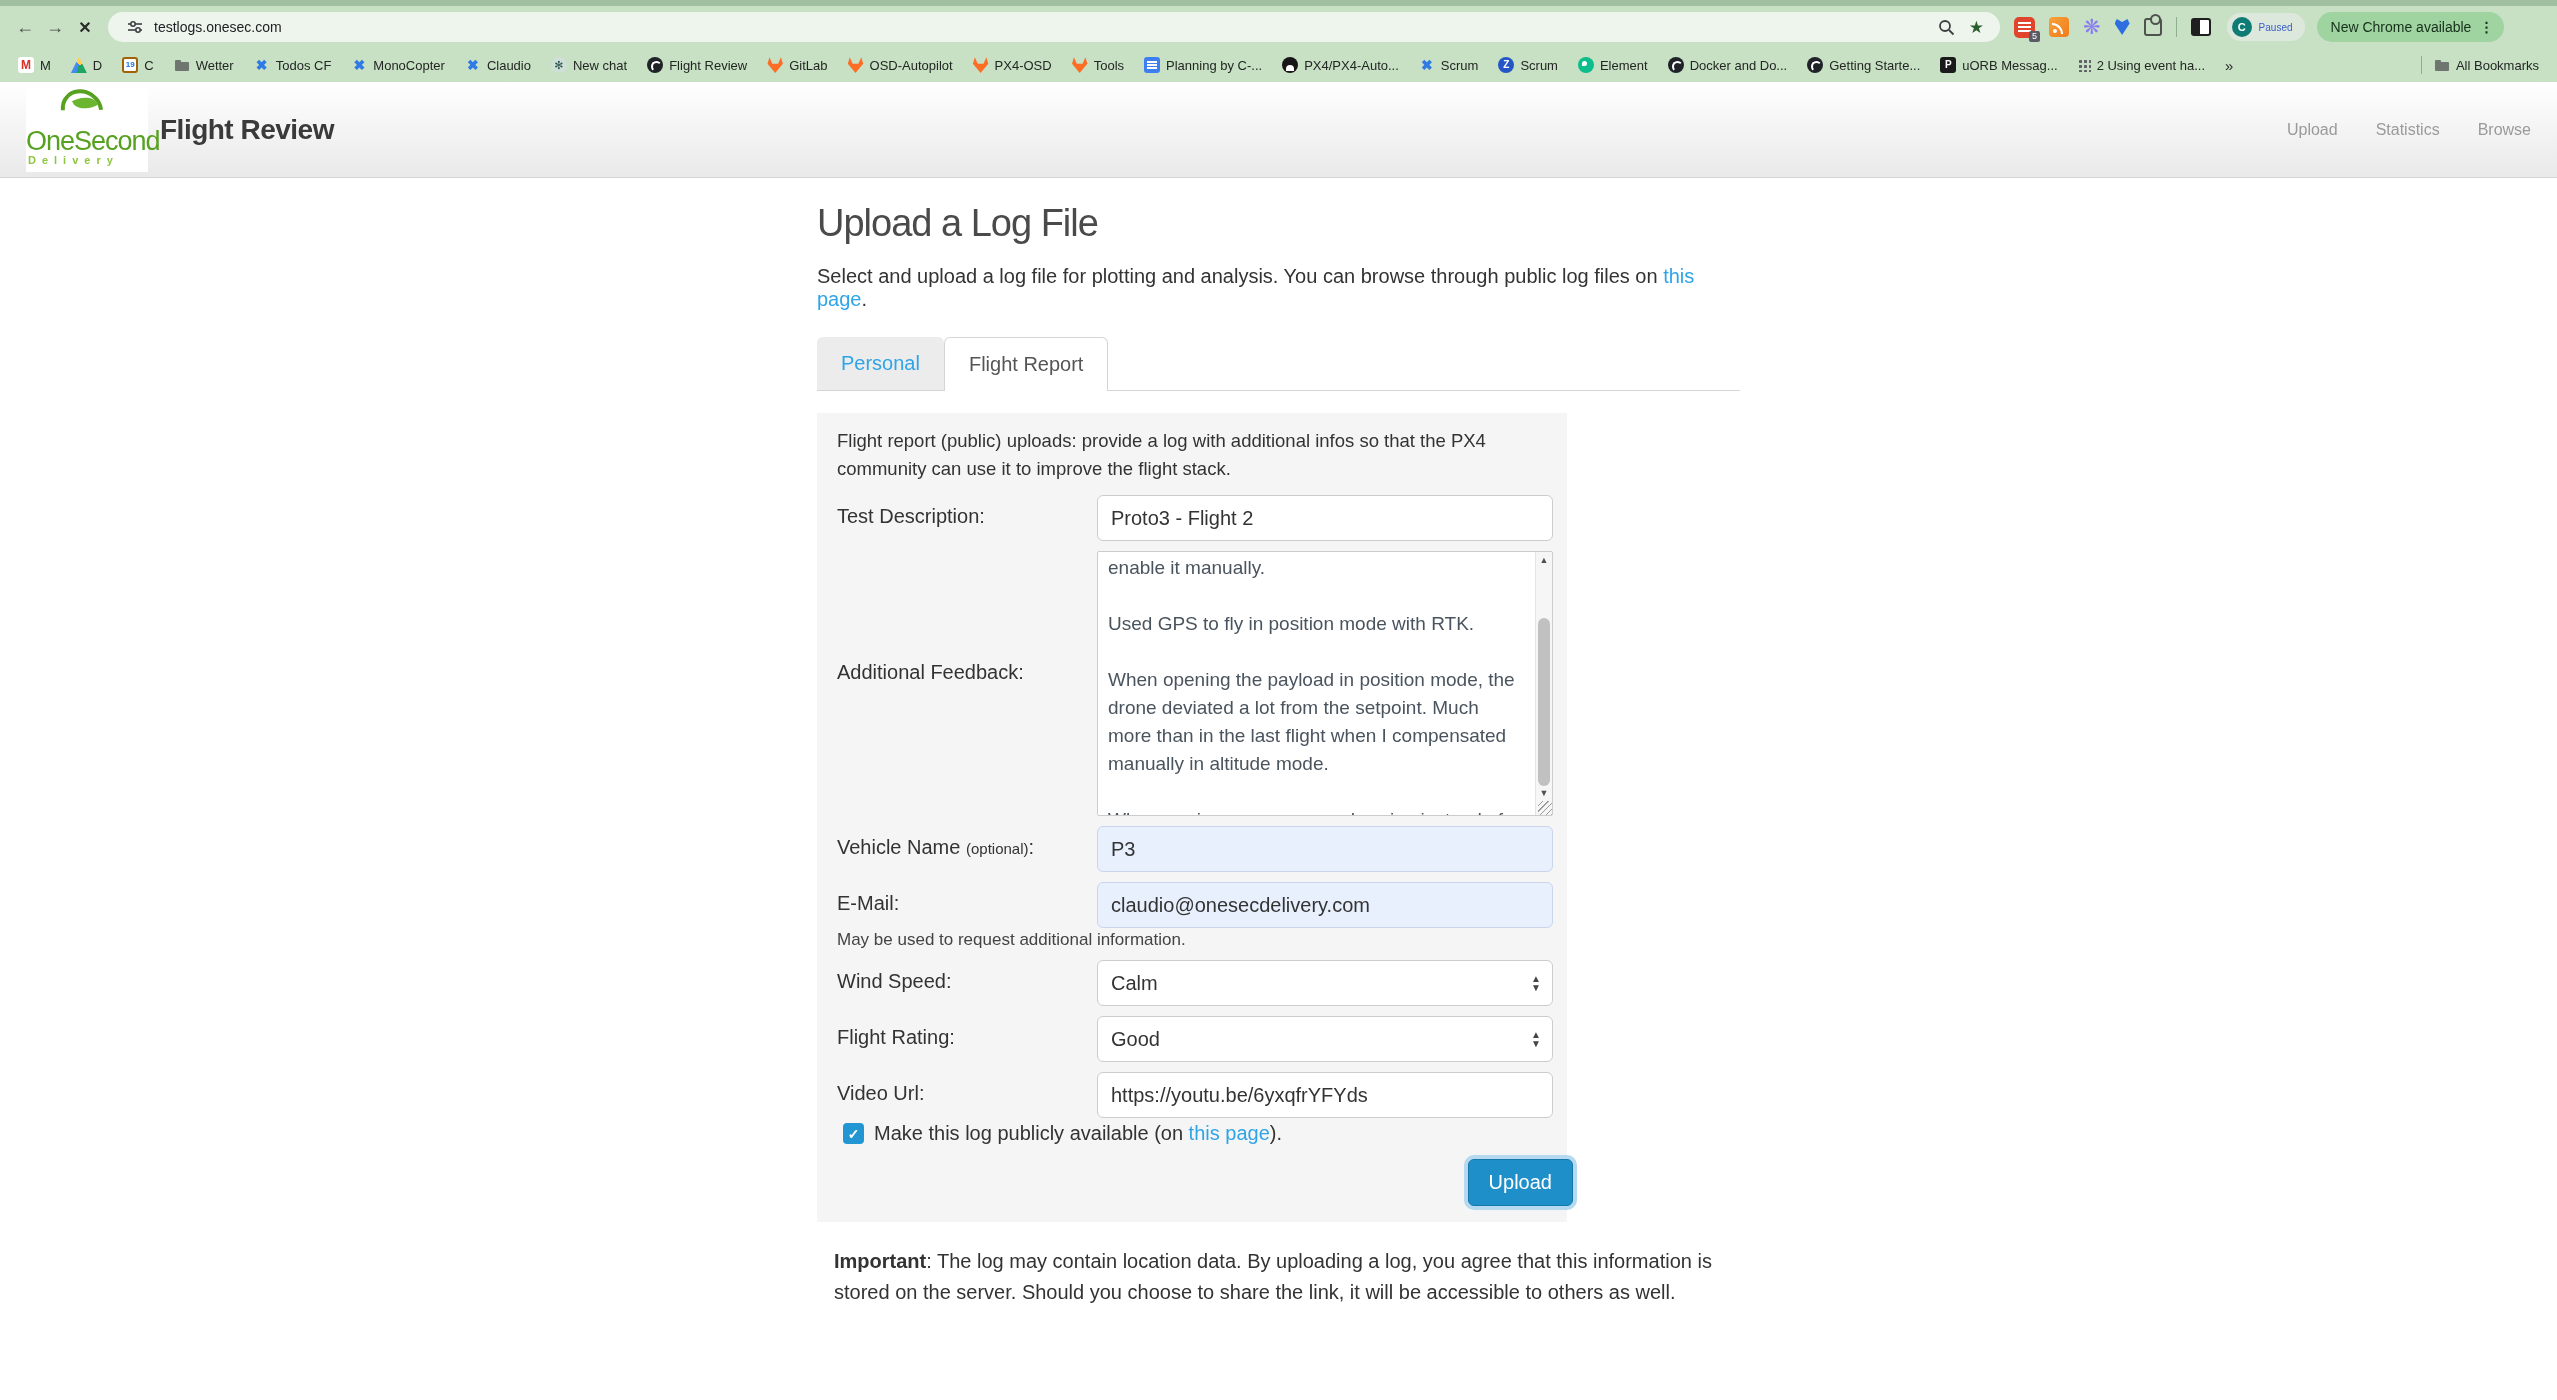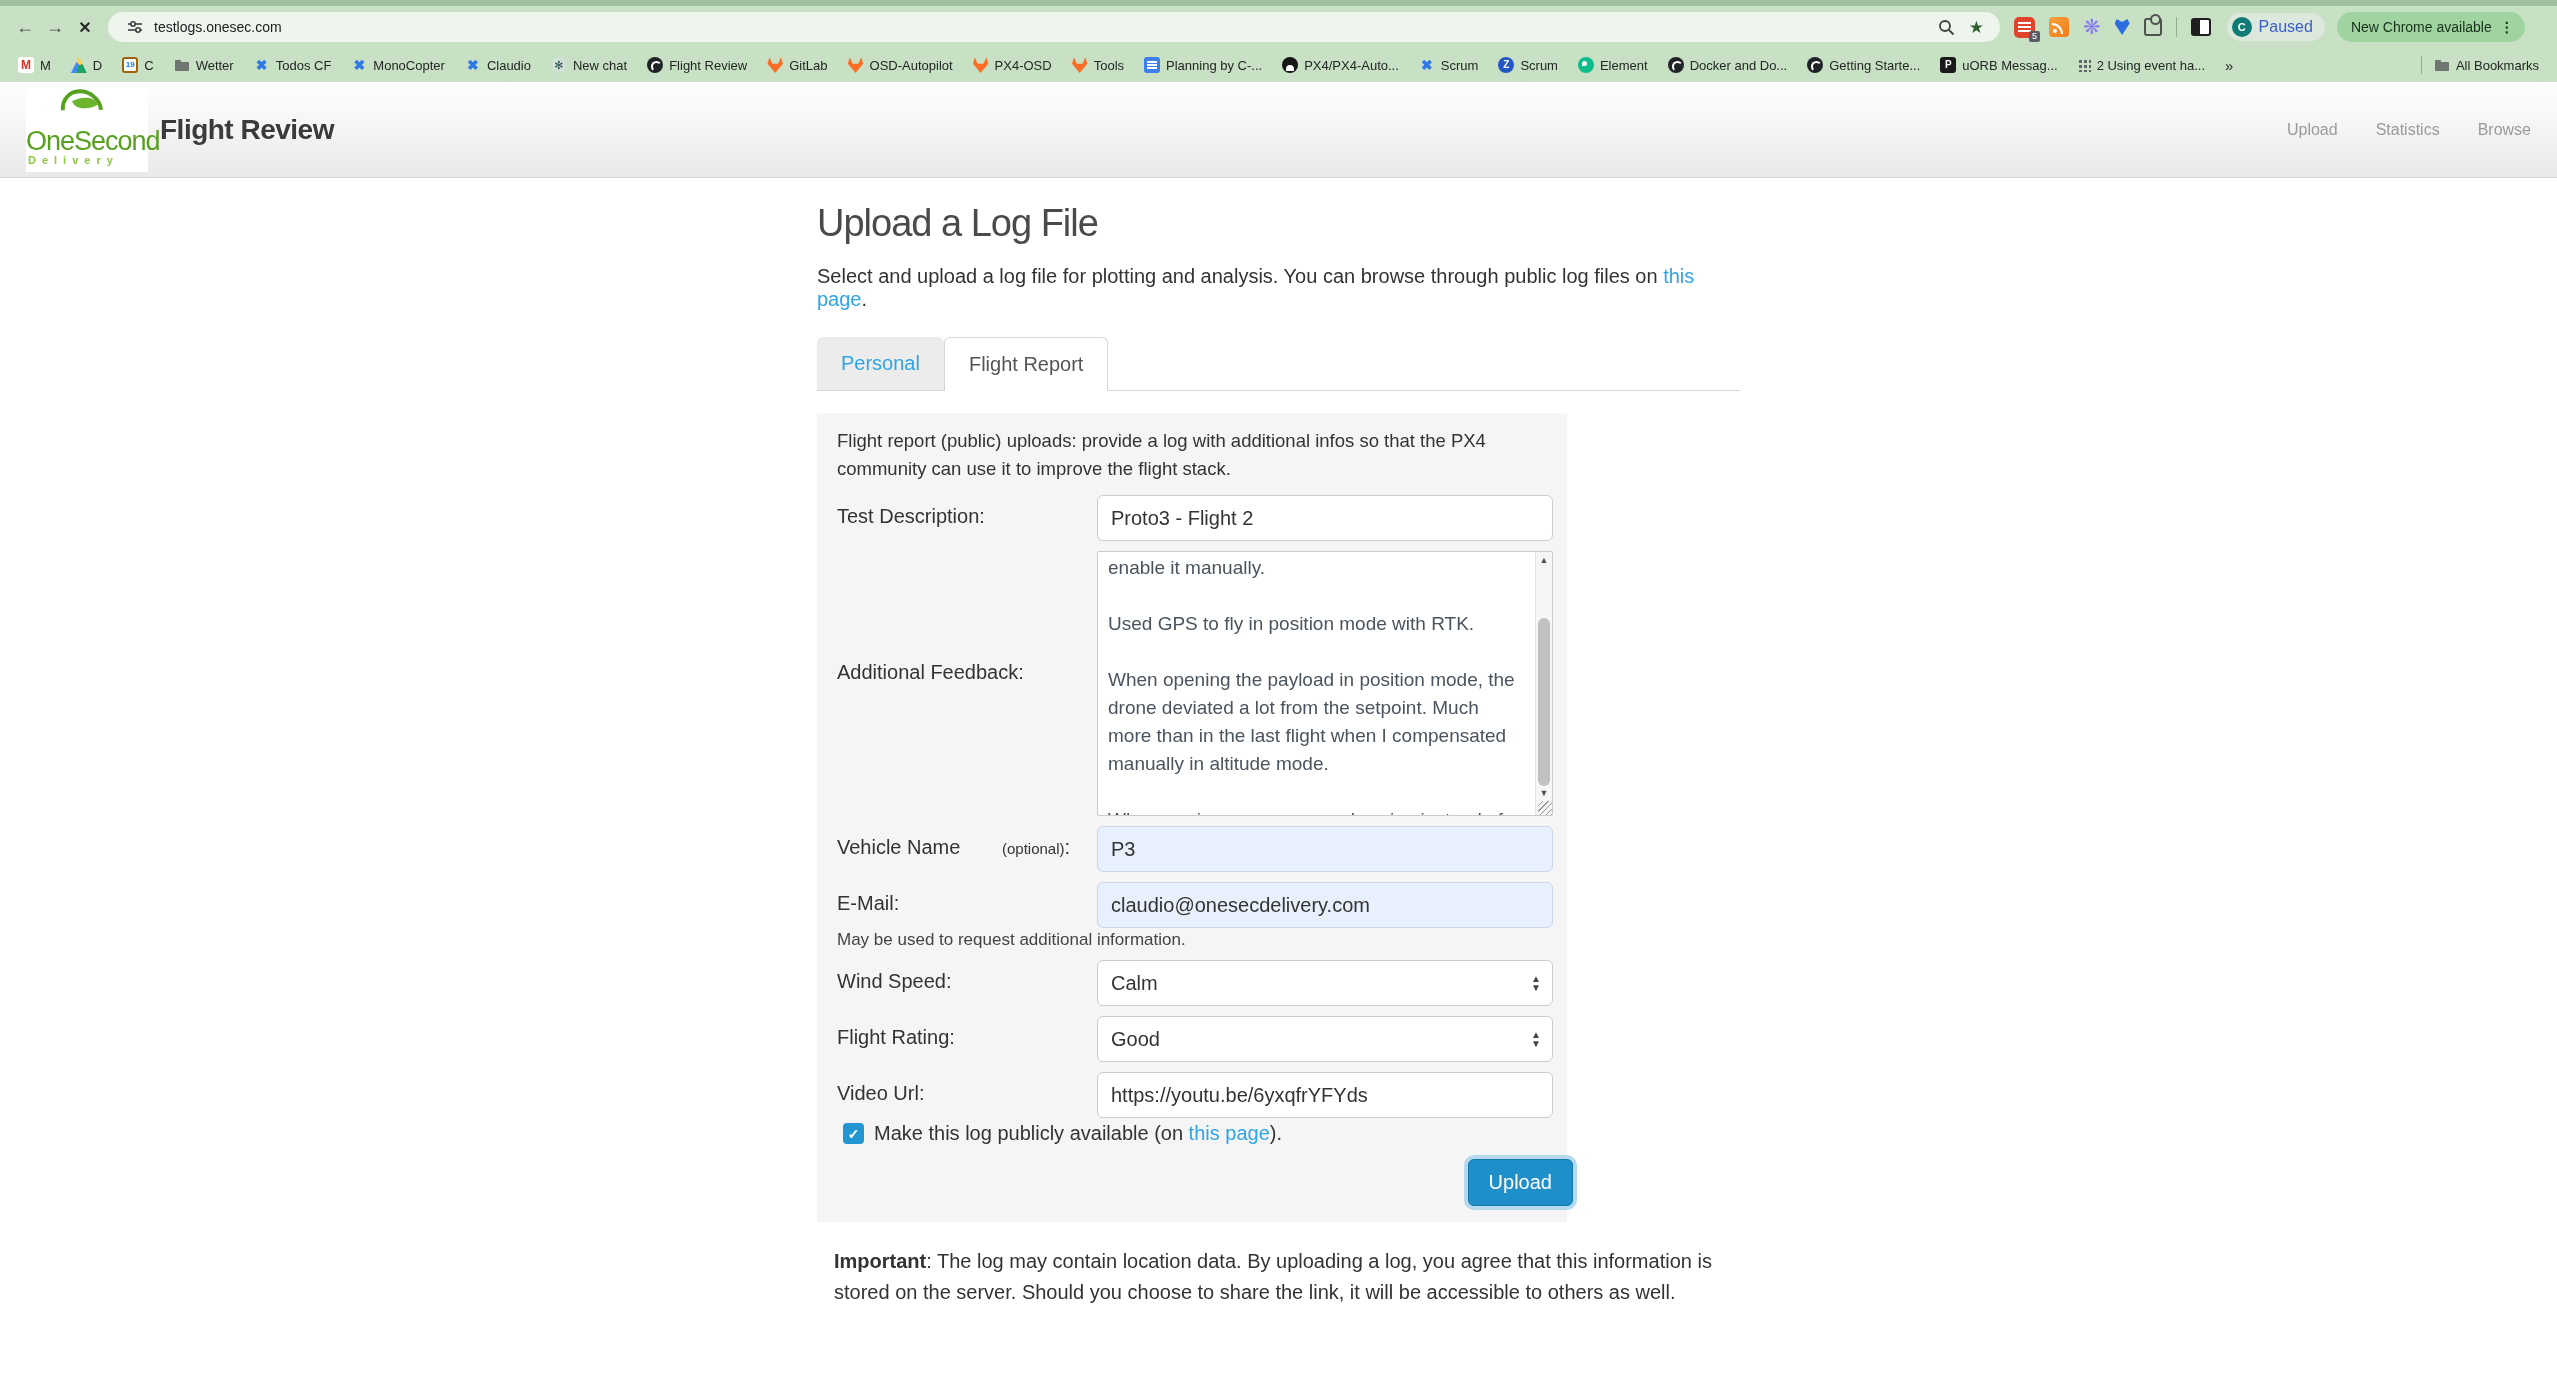--- a/index.html
+++ b/index.html
@@ -37,21 +37,21 @@
   .ext-puzzle { width:18px; height:18px; border:2px solid #4e534e; border-radius:3px; position:relative; }
   .ext-puzzle::before { content:""; position:absolute; top:-6px; left:4px; width:7px; height:7px;
       border:2px solid #4e534e; border-radius:50%; background:#c8e1c5; }
   .ext-sep { width:1px; height:20px; background:#8fae8f; }
   .ext-panel { width:20px; height:18px; border:2px solid #1f1f1f; border-radius:3px;
       background:linear-gradient(90deg,#1f1f1f 0 45%, #fff 45%); }
   .paused-pill { height:28px; border-radius:14px; background:#dde8dd; display:flex; align-items:center;
       gap:7px; padding:0 12px 0 5px; margin-left:16px; }
   .paused-av { width:20px; height:20px; border-radius:50%; background:#0e7c74; color:#fff;
       font-size:11px; font-weight:bold; display:flex; align-items:center; justify-content:center; }
-  .paused-txt { color:#3a5fc8; font-size:16px; }
+  .paused-txt { color:#3a5fc8; font-size:10px; }
   .update-pill { height:30px; border-radius:15px; background:#9fd3a0; display:flex; align-items:center;
       gap:8px; padding:0 10px 0 14px; margin-left:12px; }
   .update-txt { color:#15301a; font-size:14px; }
   .kebab { color:#15301a; font-size:14px; font-weight:bold; letter-spacing:1px; }
 
   .bookmarks { height:34px; background:#c8e1c5; display:flex; align-items:center; padding:0 10px; gap:4px; }
   .bm { display:flex; align-items:center; gap:6px; padding:3px 8px; border-radius:6px; flex:0 0 auto; }
   .bm-label { font-size:13px; color:#232723; white-space:nowrap; }
   .bm-ico { width:16px; height:16px; flex:0 0 auto; display:flex; align-items:center;
             justify-content:center; font-size:12px; line-height:16px; }
@@ -117,21 +117,21 @@
   .tab { font-size:20px; padding:15px 24px; border-radius:6px 6px 0 0; cursor:default; }
   .tab.inactive { background:#ececec; color:#2fa4e7; }
   .tab.active { background:#fff; color:#555; border:1px solid #d5d5d5; border-bottom:none;
                 margin-bottom:-1px; }
 
   .panel { margin-top:22px; width:750px; background:#f5f5f5; padding:14px 14px 16px 20px; }
   .panel-intro { font-size:18.5px; color:#333; line-height:28px; max-width:700px; margin-bottom:12px; }
 
   .frow { display:flex; margin-bottom:10px; }
   .flabel { width:260px; font-size:20px; color:#333; padding-top:10px; }
-  .flabel .opt { font-size:15px;margin-left:36px; }
+  .flabel .opt { font-size:15px; }
   .fcol { width:456px; }
   .tin { width:456px; height:46px; border:1px solid #ccc; border-radius:6px; background:#fff;
          font-size:20px; color:#333; padding:0 13px; display:flex; align-items:center; }
   .autofill { background:#e8f0fe; border-color:#c9d6ea; }
 
   .fake-ta { position:relative; width:456px; height:265px; border:1px solid #ccc; border-radius:2px;
              background:#fff; overflow:hidden; }
   .ta-text { position:absolute; left:10px; top:2px; right:26px; font-size:19px; line-height:28px;
              color:#4a545e; white-space:pre-line; }
   .ta-scroll { position:absolute; right:0; top:0; width:17px; height:100%; background:#f6f6f6;

